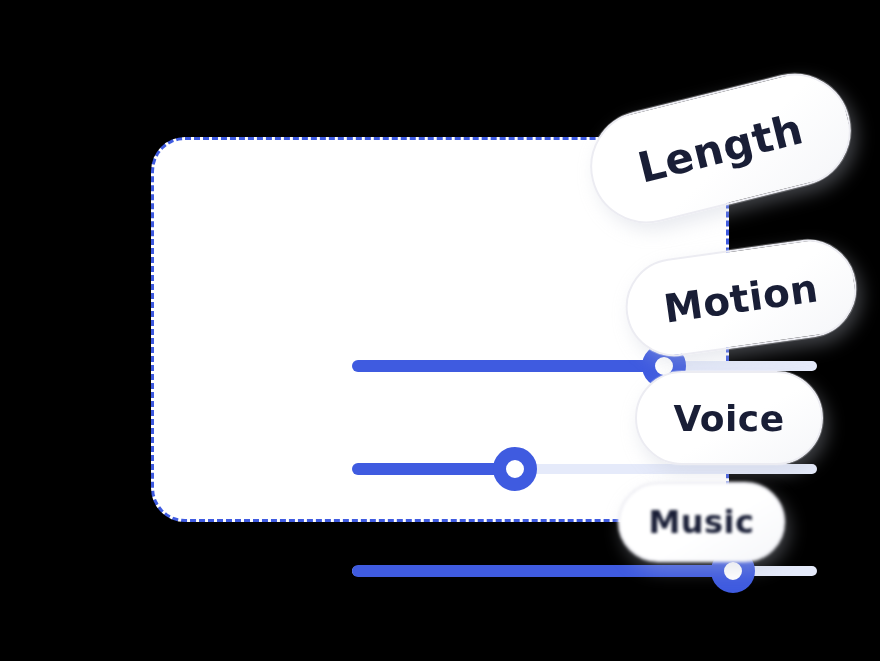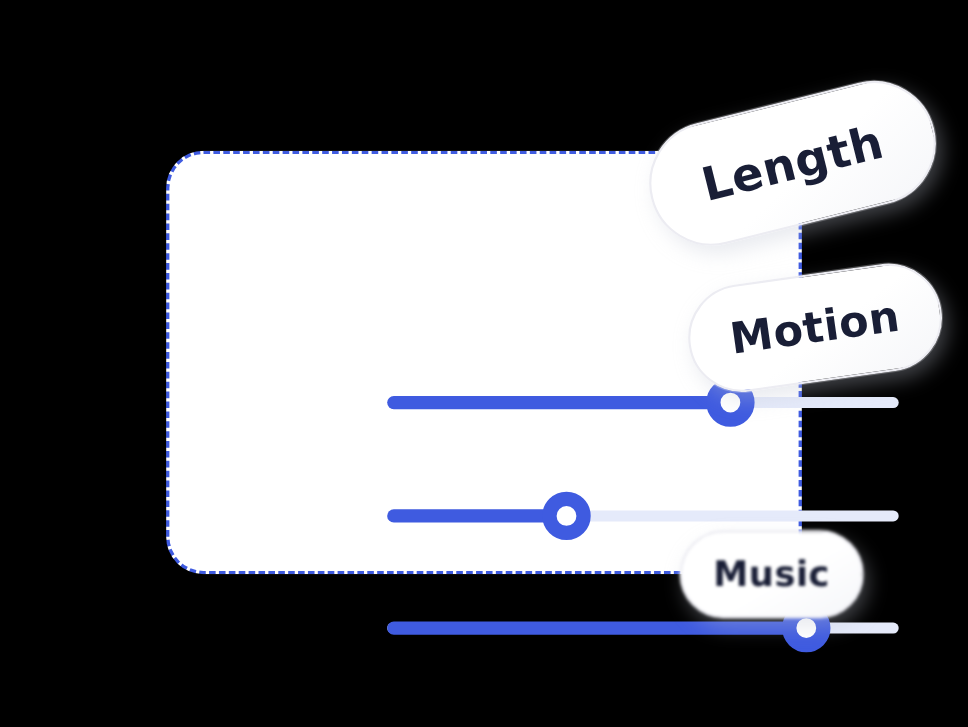--- a/index.html
+++ b/index.html
@@ -136,18 +136,21 @@
   </div>
 
   <div class="pill pill-length">
     <span>Length</span>
   </div>
 
   <div class="pill pill-motion">
     <span>Motion</span>
   </div>
 
+  <div class="pill pill-voice">
+    <span>Voice</span>
+  </div>
 
   <div class="pill pill-music">
     <span>Music</span>
   </div>
 
 </div>
 
 </body></html>

